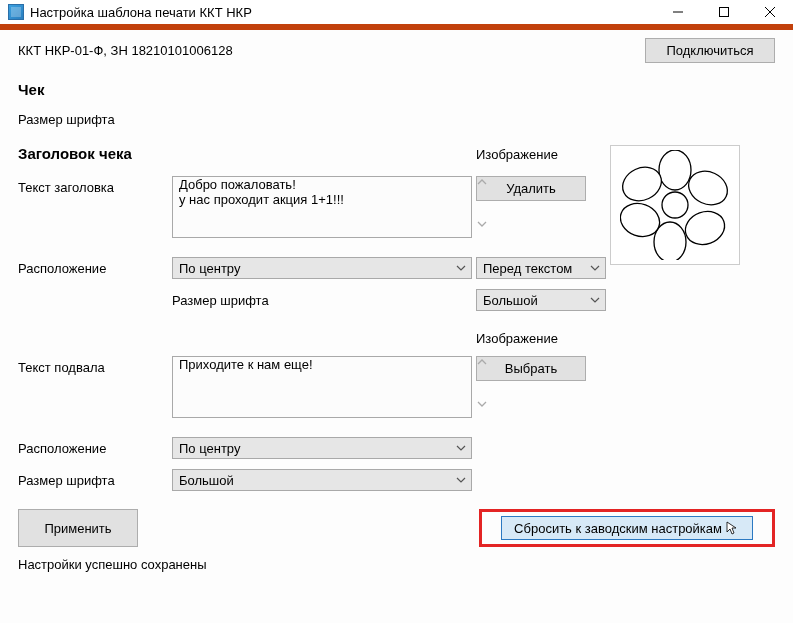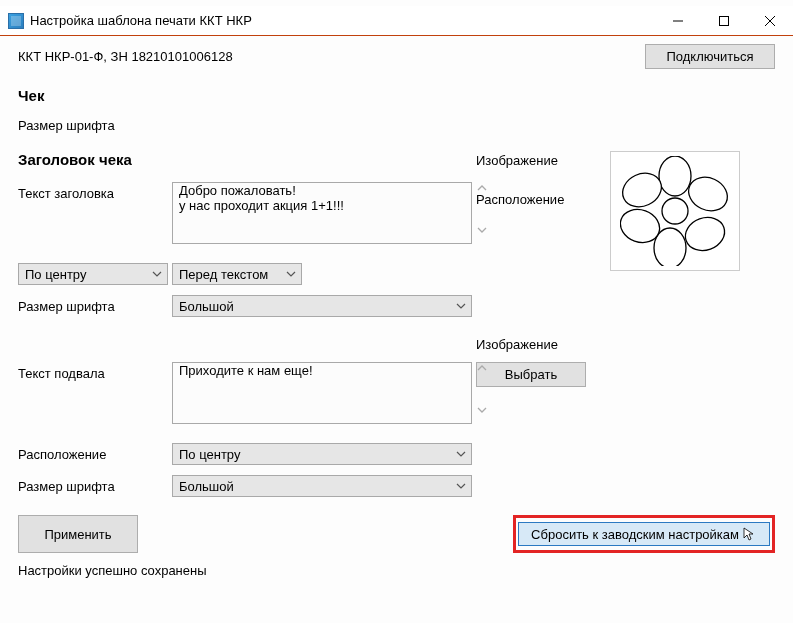--- a/index.html
+++ b/index.html
@@ -13,22 +13,21 @@
     overflow: hidden;
     color: #000;
   }
 
   
   .titlebar {
     display: flex;
     align-items: center;
     height: 30px;
     background: #fff;
-    border-bottom: 1px solid #c2410c;
-    margin-top: 6px;
+    border-bottom: 6px solid #c2410c;
   }
   .titlebar-icon {
     width: 16px; height: 16px;
     margin: 0 6px 0 8px;
     background: linear-gradient(135deg,#3aa0e0 0%,#2b7fbf 100%);
     border: 1px solid #2b6fa8;
     position: relative;
   }
   .titlebar-icon::after{
     content:"";
@@ -113,21 +112,21 @@
   }
 
   .footerbar{
     margin-top:18px;
     display:flex; align-items:center;
   }
   .footerbar .gap{flex:1;}
   .apply-btn{ width:120px; height:38px; }
   .reset-wrap{
     border:3px solid #e32424;
-    padding:4px 2px;
+    padding:4px 19px;
     position:relative;
   }
   .reset-btn{
     background:#d7e9f7;
     border:1px solid #2b79c2;
     height:24px;
     padding:0 12px;
     font:inherit;
     display:flex; align-items:center;
     gap:4px;
@@ -200,20 +199,25 @@
 у нас проходит акция 1+1!!!</textarea>
       <div class="ta-spin">
         <span class="arrow"><svg width="12" height="12" viewBox="0 0 12 12">
               <path d="M2 8 L6 4 L10 8" fill="none" stroke="#aaa" stroke-width="1.3"></path>
             </svg></span>
         <span class="arrow"><svg width="12" height="12" viewBox="0 0 12 12">
               <path d="M2 4 L6 8 L10 4" fill="none" stroke="#aaa" stroke-width="1.3"></path>
             </svg></span>
       </div>
     </div>
+    <div>
+      <div class="btn" style="width:110px;">
+        <span>Удалить</span>
+      </div>
+    </div>
 
     <div class="label" style="margin-top:6px;">Расположение</div>
     <div class="select" style="margin-top:6px;">
       <span>По центру</span>
       <span class="chev">
           <svg width="12" height="12" viewBox="0 0 12 12">
             <path d="M2 4 L6 8 L10 4" fill="none" stroke="#555" stroke-width="1.2"></path>
           </svg>
         </span>
     </div>

